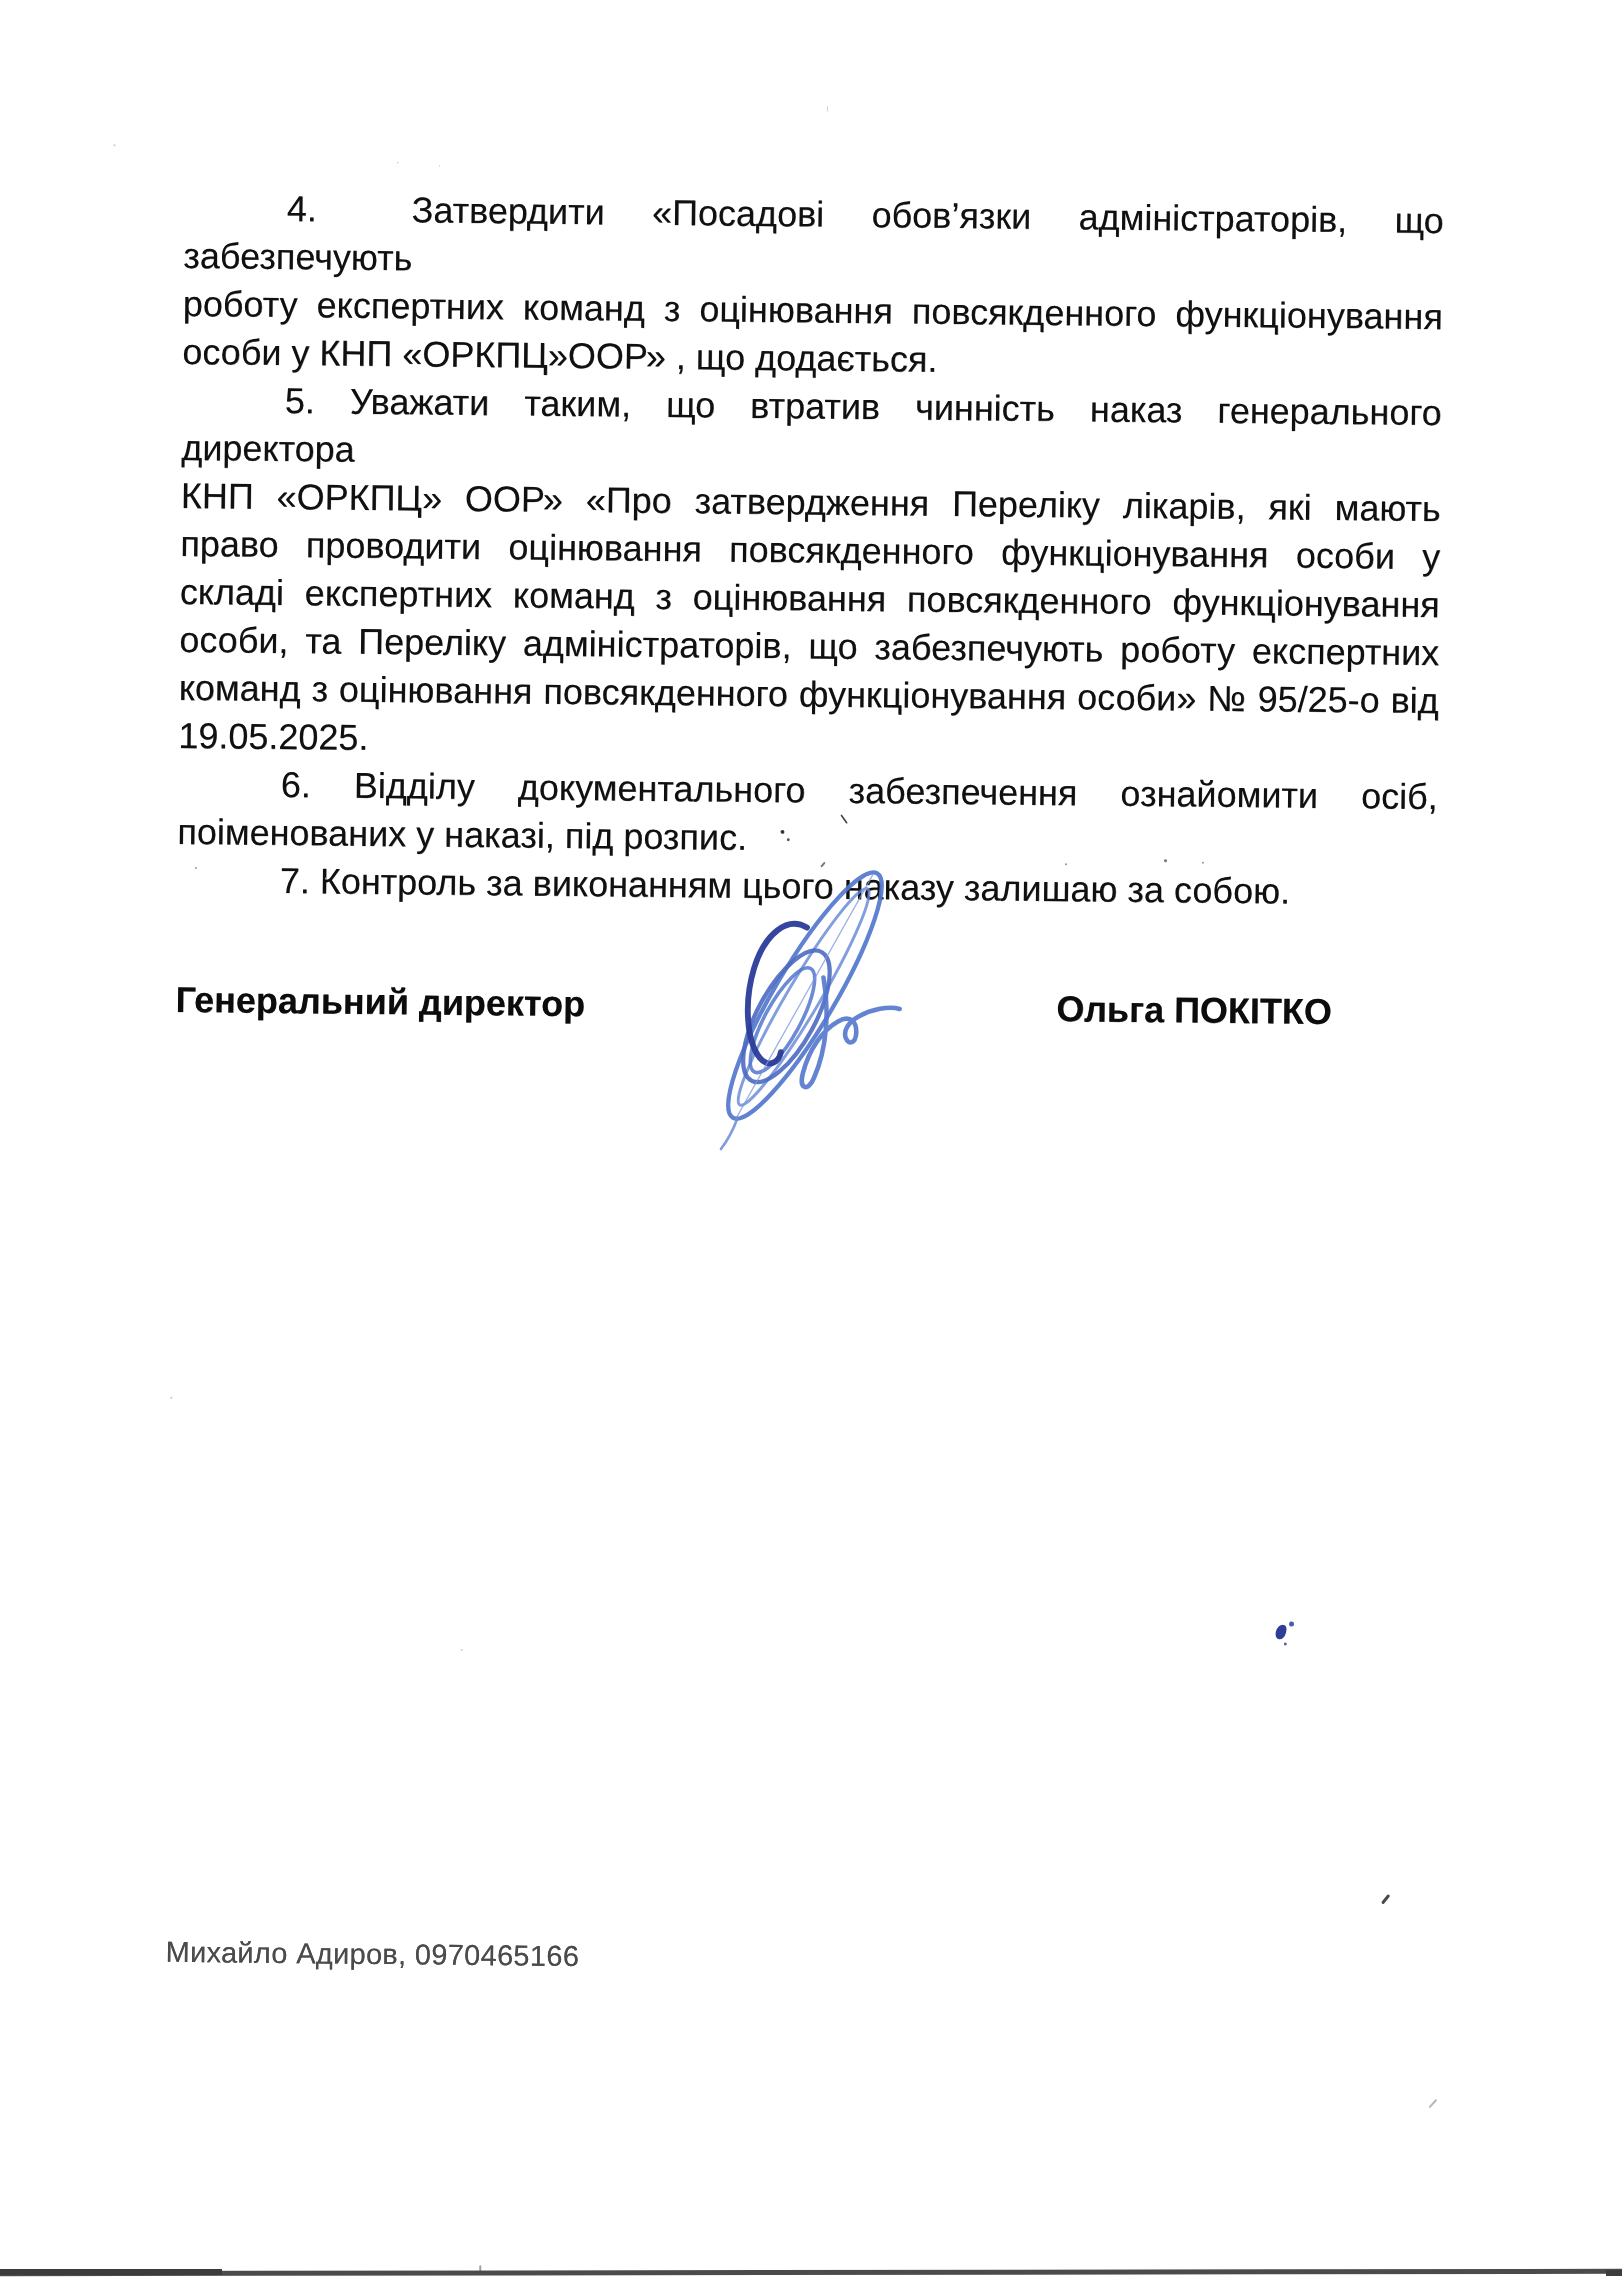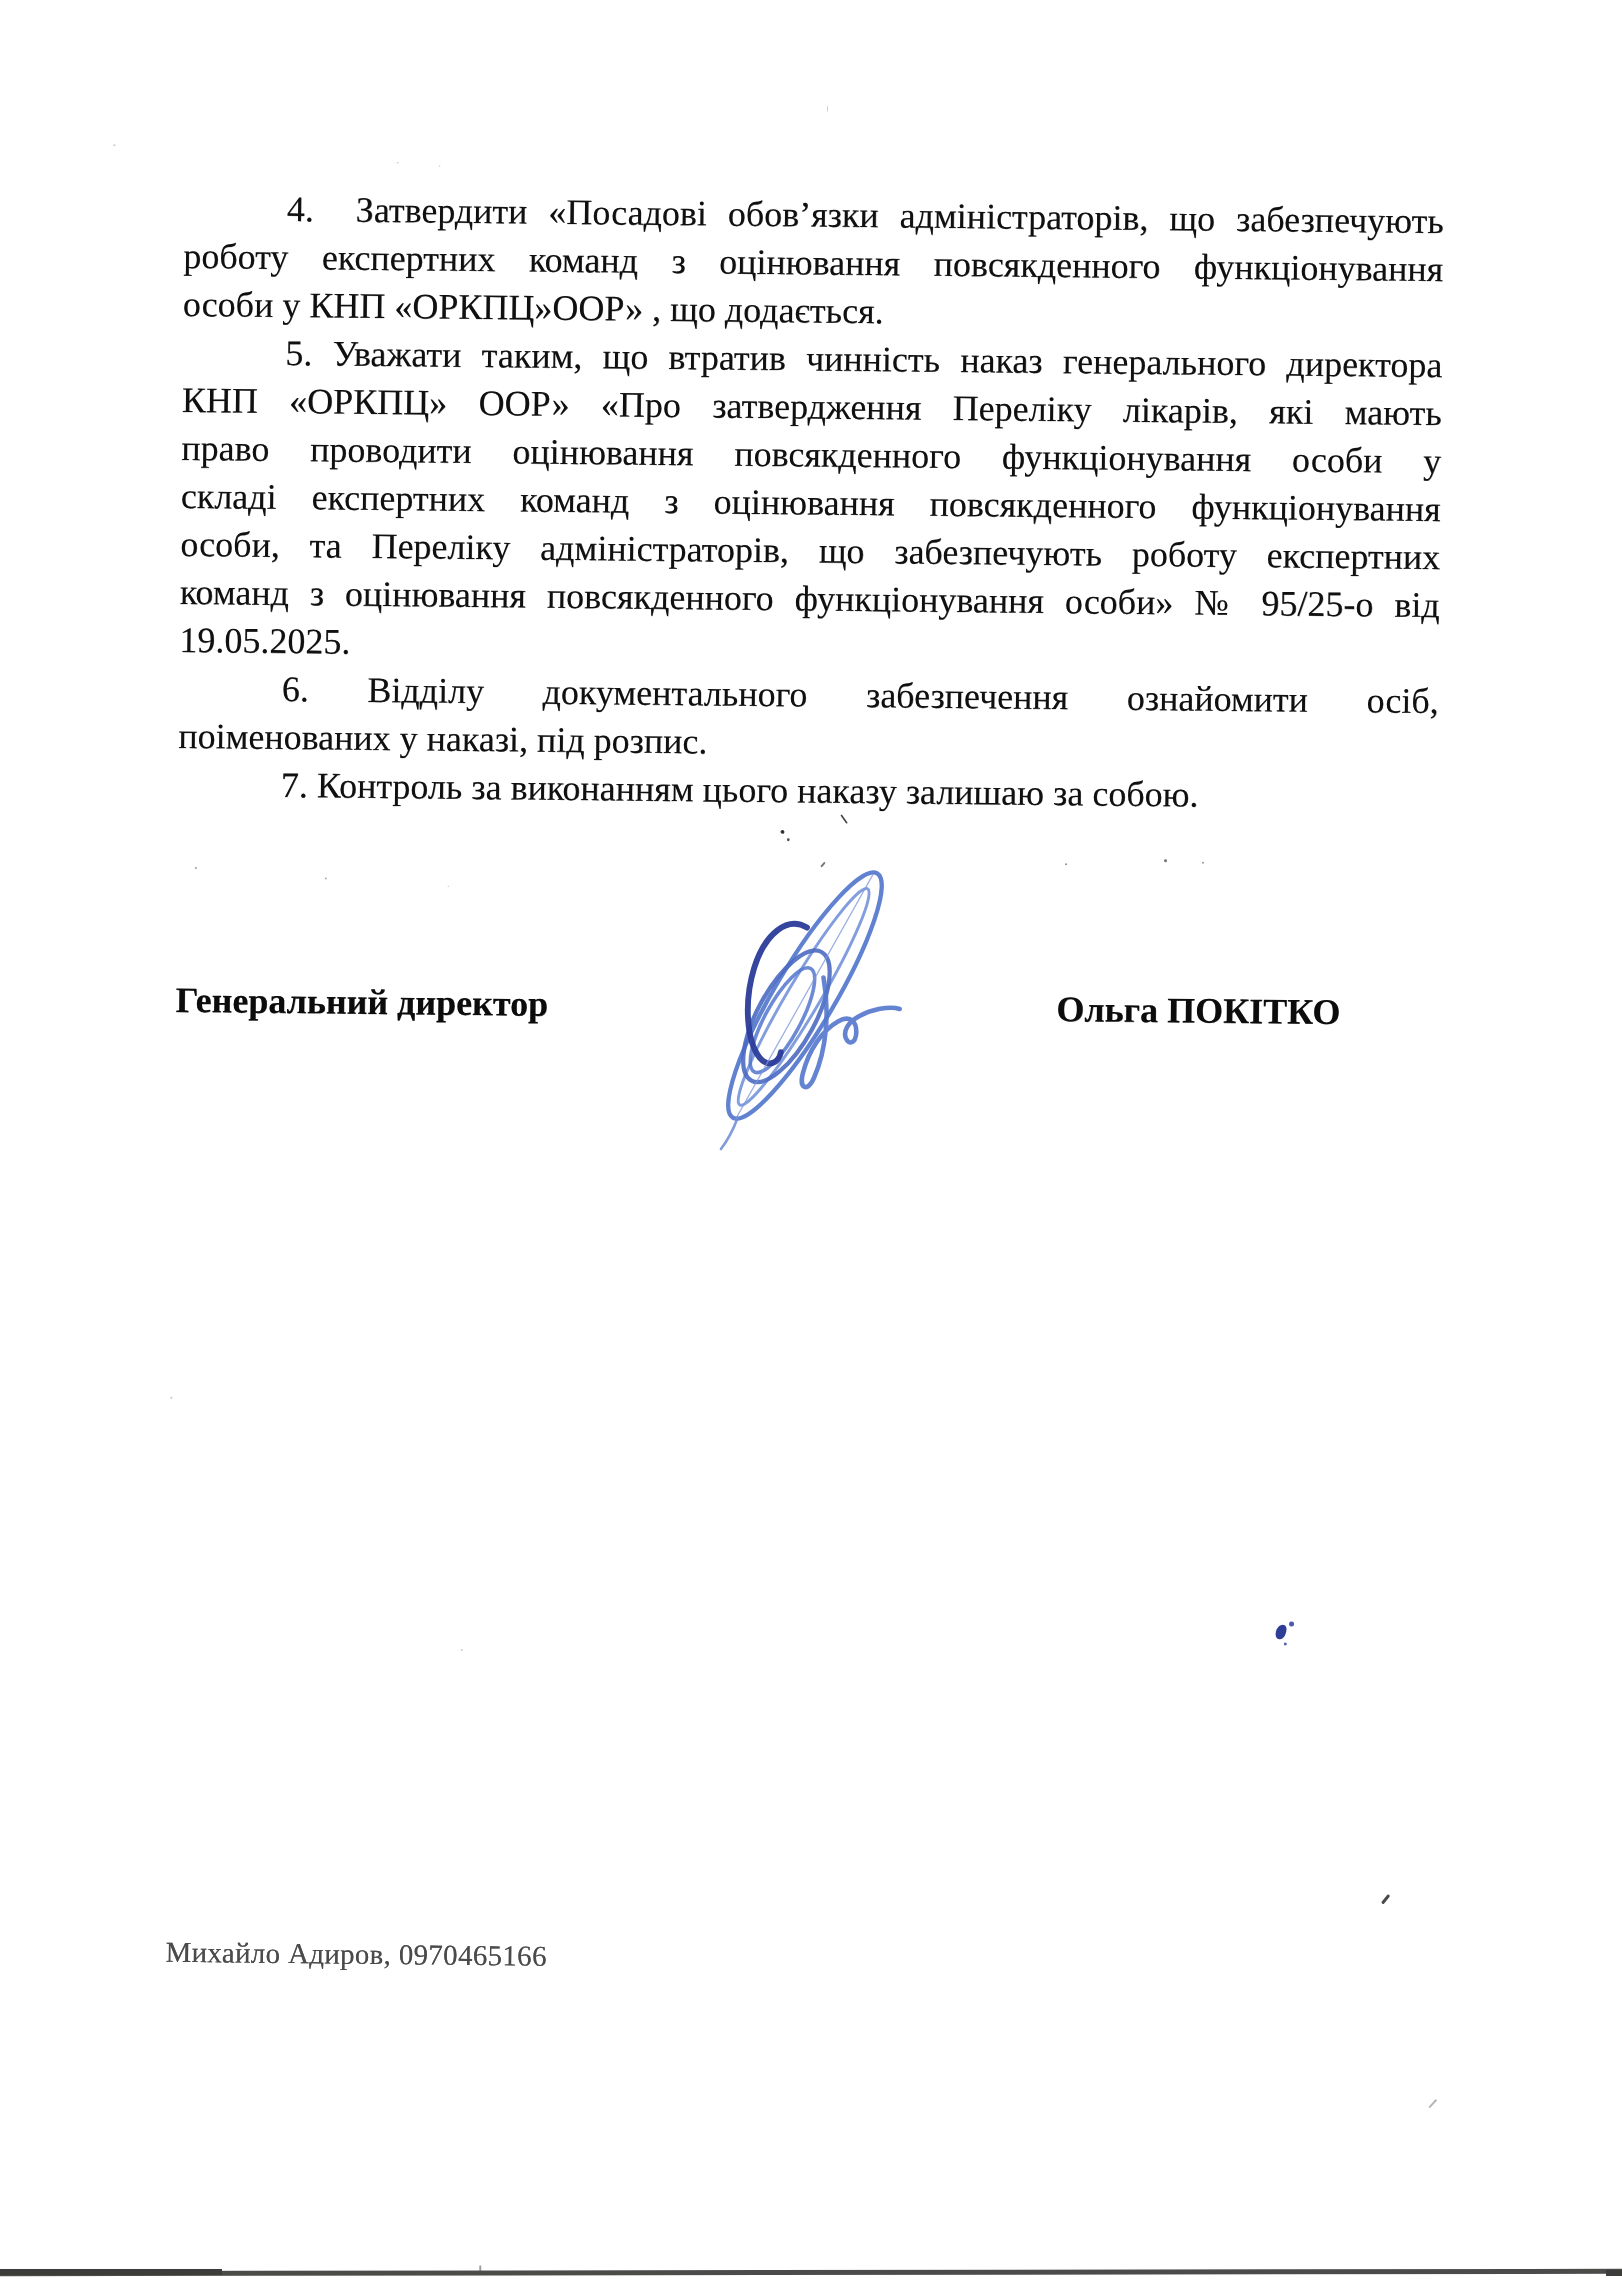--- a/index.html
+++ b/index.html
@@ -1,21 +1,21 @@
 <!DOCTYPE html>
 <html style="font-size:10.5px"><head>
 <meta charset="utf-8">
 <style>
   html,body{margin:0;padding:0;background:#e8e8e8;}
   .page{
     position:relative;
     width:1623px;height:2295px;
     background:#ffffff;
     overflow:hidden;
-    font-family:Liberation Serif, serif;
+    font-family:Liberation Sans, sans-serif;
   }
   .rot{
     position:absolute;left:0;top:0;width:1623px;height:2295px;
     transform:rotate(0.6deg);
     transform-origin:0 0;
   }
   .order-body{
     position:absolute;left:186px;top:182px;width:1260px;
     font-size:36px;line-height:48px;color:#101010;
     text-shadow:0.3px 0.3px 0.2px rgba(15,15,15,0.45);

